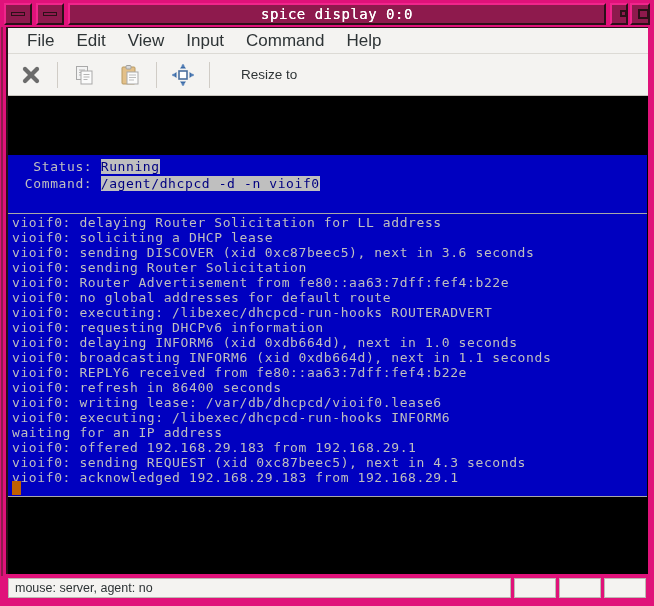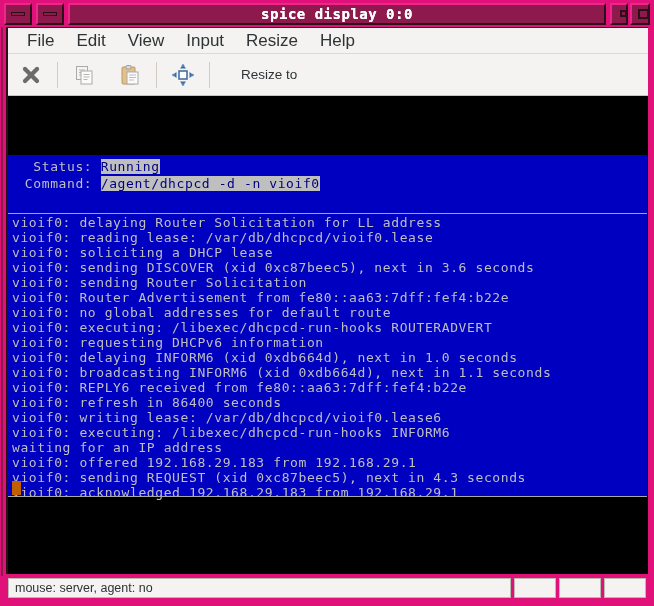--- a/index.html
+++ b/index.html
@@ -33,21 +33,21 @@
     border-top: 2px solid #f0258c;
     border-left: 2px solid #f0258c;
     border-right: 2px solid #2b1018;
     border-bottom: 2px solid #2b1018;
     display: flex; align-items: center; justify-content: center;
   }
   #title-text {
     color: #ffffff;
     font-family: "DejaVu Sans Mono", monospace;
     font-size: 14px;
-    font-weight: bold;
+    font-weight: normal;
     letter-spacing: 0.5px;
     white-space: nowrap;
     text-shadow: 0 0 0 #fff;
   }
   .tb-btn {
     position: absolute;
     top: 3px;
     width: 28px; height: 22px;
     background: #8e1a4d;
     border-top: 2px solid #f0258c;
@@ -286,21 +286,21 @@
     </div>
   </div>
 
   <div id="client">
 
     <div id="menubar">
       <div class="menu-item">File</div>
       <div class="menu-item">Edit</div>
       <div class="menu-item">View</div>
       <div class="menu-item">Input</div>
-      <div class="menu-item">Resize</div>
+      <div class="menu-item">Command</div>
       <div class="menu-item">Help</div>
     </div>
 
     <div id="toolbar">
 
       <div class="tbar-item">
         <svg width="22" height="22" viewBox="0 0 22 22">
           <g stroke="#6b6b6b" stroke-width="4.2" stroke-linecap="round">
             <line x1="5" y1="5" x2="17" y2="17"></line>
             <line x1="17" y1="5" x2="5" y2="17"></line>
@@ -370,21 +370,20 @@
 
         <div id="panel-status">
           <div class="panel-line" id="line-status"><span>   Status: </span><span class="hl">Running</span></div>
           <div class="panel-line" id="line-command"><span>  Command: </span><span class="hl">/agent/dhcpcd -d -n vioif0</span></div>
         </div>
 
         <div class="sep-line" id="sep-top"></div>
 
         <div id="panel-log">
             <div class="log-line">vioif0: delaying Router Solicitation for LL address</div>
-            <div class="log-line">vioif0: reading lease: /var/db/dhcpcd/vioif0.lease</div>
             <div class="log-line">vioif0: soliciting a DHCP lease</div>
             <div class="log-line">vioif0: sending DISCOVER (xid 0xc87beec5), next in 3.6 seconds</div>
             <div class="log-line">vioif0: sending Router Solicitation</div>
             <div class="log-line">vioif0: Router Advertisement from fe80::aa63:7dff:fef4:b22e</div>
             <div class="log-line">vioif0: no global addresses for default route</div>
             <div class="log-line">vioif0: executing: /libexec/dhcpcd-run-hooks ROUTERADVERT</div>
             <div class="log-line">vioif0: requesting DHCPv6 information</div>
             <div class="log-line">vioif0: delaying INFORM6 (xid 0xdb664d), next in 1.0 seconds</div>
             <div class="log-line">vioif0: broadcasting INFORM6 (xid 0xdb664d), next in 1.1 seconds</div>
             <div class="log-line">vioif0: REPLY6 received from fe80::aa63:7dff:fef4:b22e</div>

